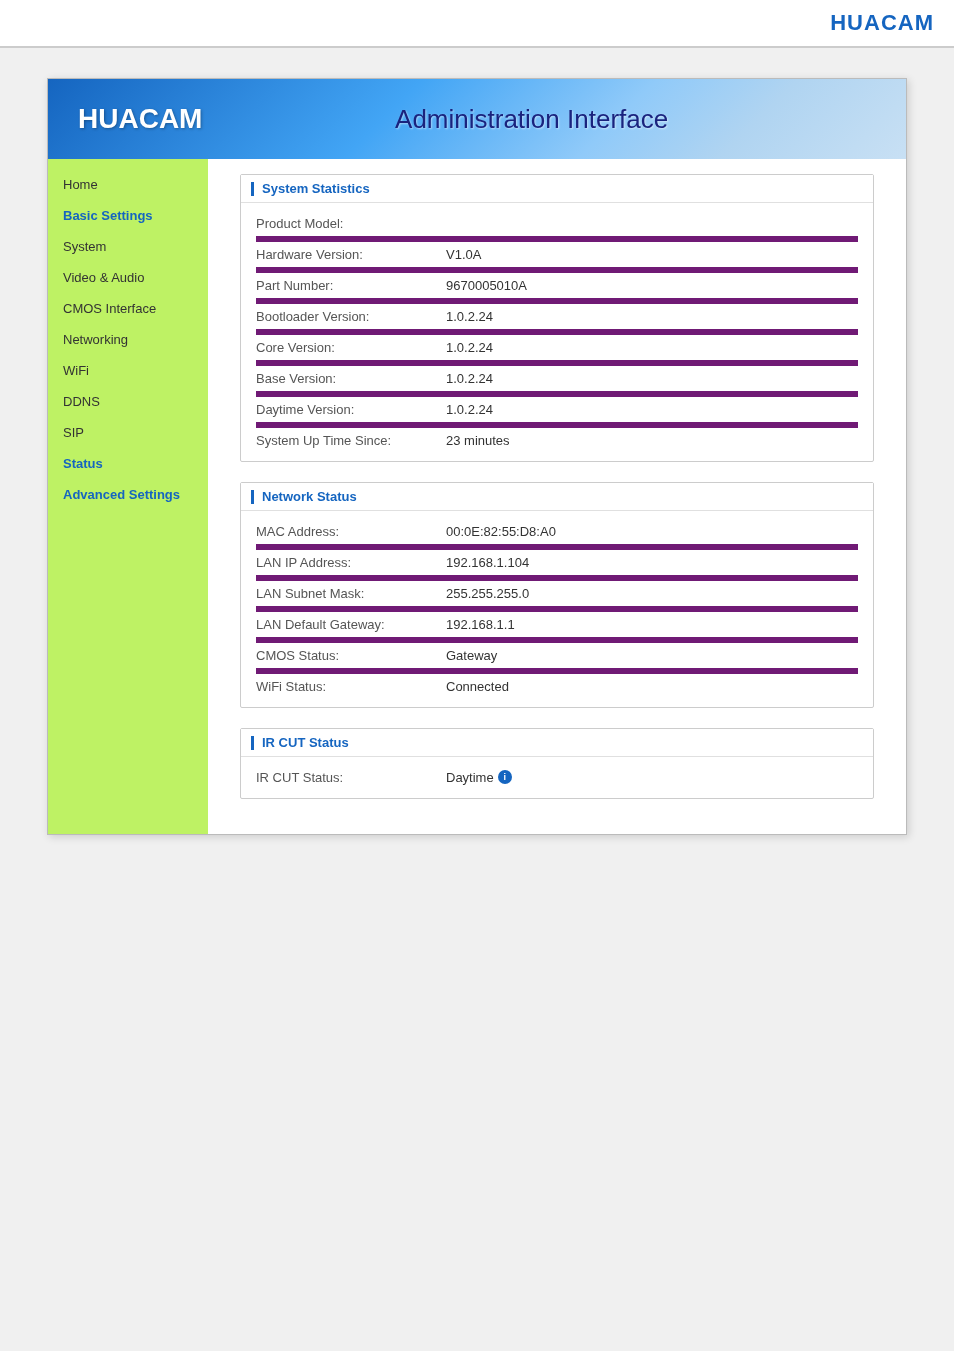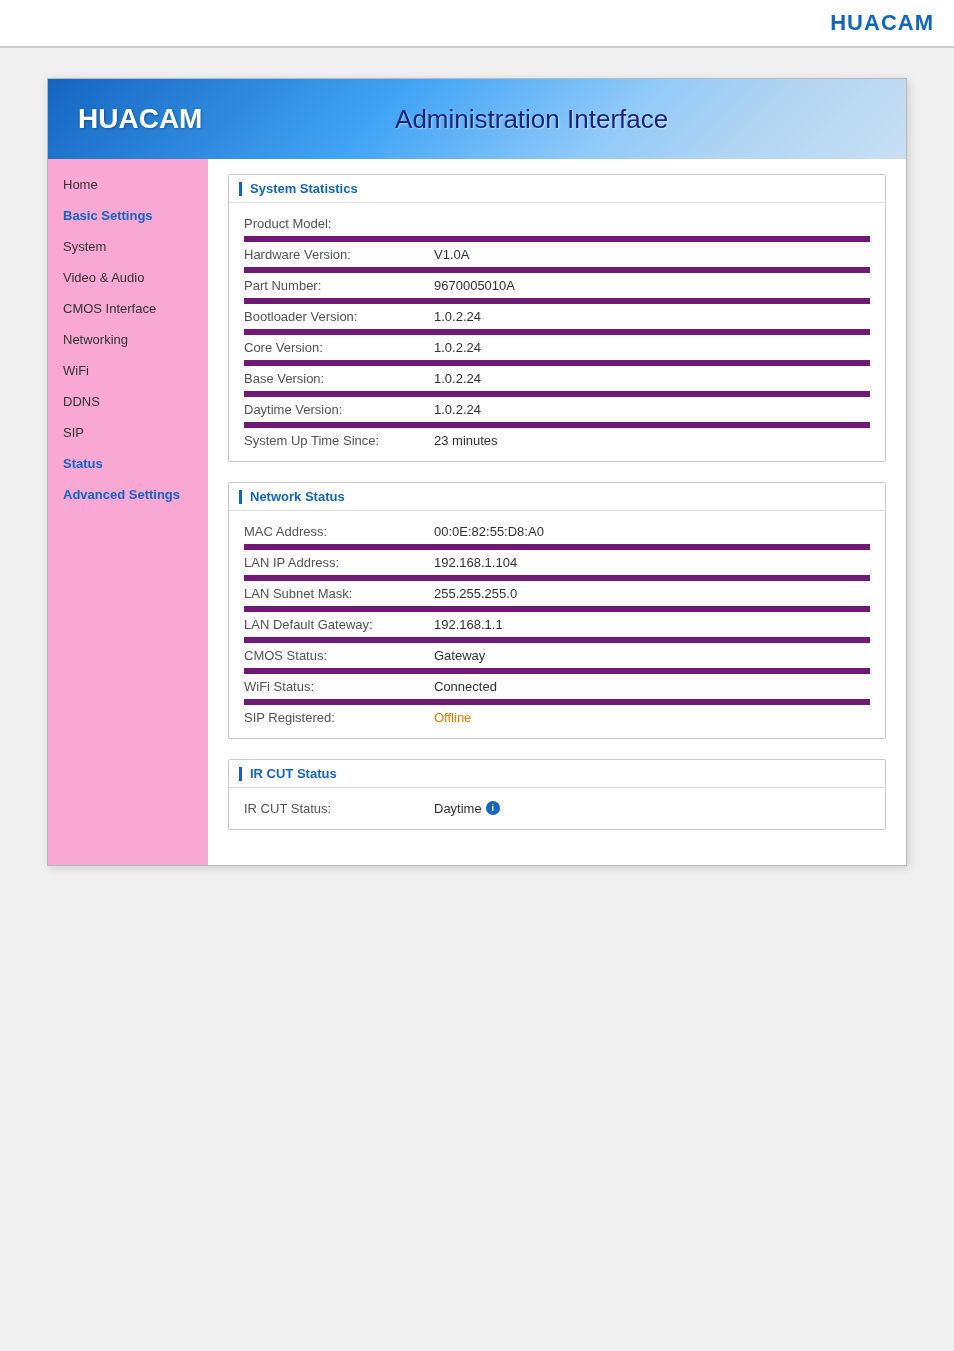--- a/index.html
+++ b/index.html
@@ -68,39 +68,39 @@
 
     
     .panel-body {
       display: flex;
       min-height: 500px;
     }
 
     
     .sidebar {
       width: 160px;
-      background: #f9a8d4;
+      background: #bef264;
       flex-shrink: 0;
       padding: 10px 0;
     }
     .sidebar-item {
       padding: 8px 15px;
       font-size: 13px;
       cursor: pointer;
       color: #333;
     }
     .sidebar-item.section-header {
       color: #1565c0;
       font-weight: bold;
     }
 
     
     .content-area {
       flex: 1;
-      padding: 15px 20px;
+      padding: 15px 32px;
       background: #fff;
     }
 
     
     .section {
       margin-bottom: 20px;
       border: 1px solid #ccc;
       border-radius: 2px;
     }
     .section-title-bar {
@@ -263,24 +263,20 @@
               <span class="info-value">192.168.1.1</span>
             </div>
             <div class="info-row">
               <span class="info-label">CMOS Status:</span>
               <span class="info-value">Gateway</span>
             </div>
             <div class="info-row">
               <span class="info-label">WiFi Status:</span>
               <span class="info-value">Connected</span>
             </div>
-            <div class="info-row">
-              <span class="info-label">SIP Registered:</span>
-              <span class="info-value offline">Offline</span>
-            </div>
           </div>
         </div>
 
         <div class="section">
           <div class="section-title-bar">
             <span class="section-title">IR CUT Status</span>
           </div>
           <div class="section-body">
             <div class="info-row">
               <span class="info-label">IR CUT Status:</span>

